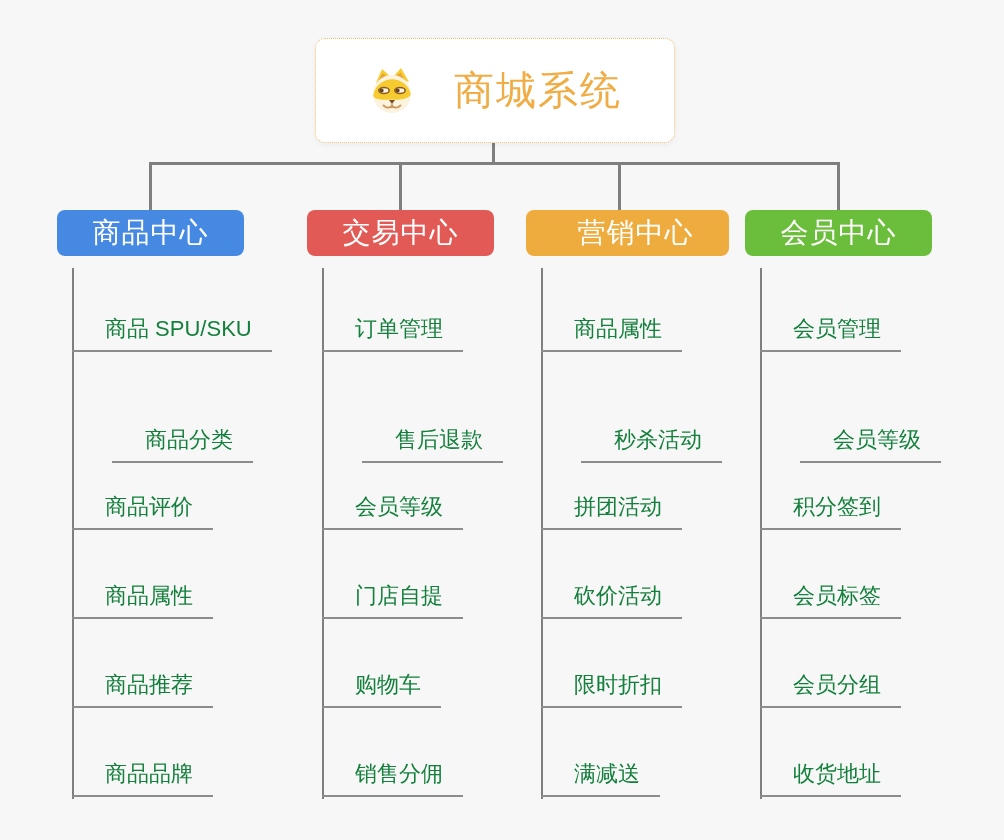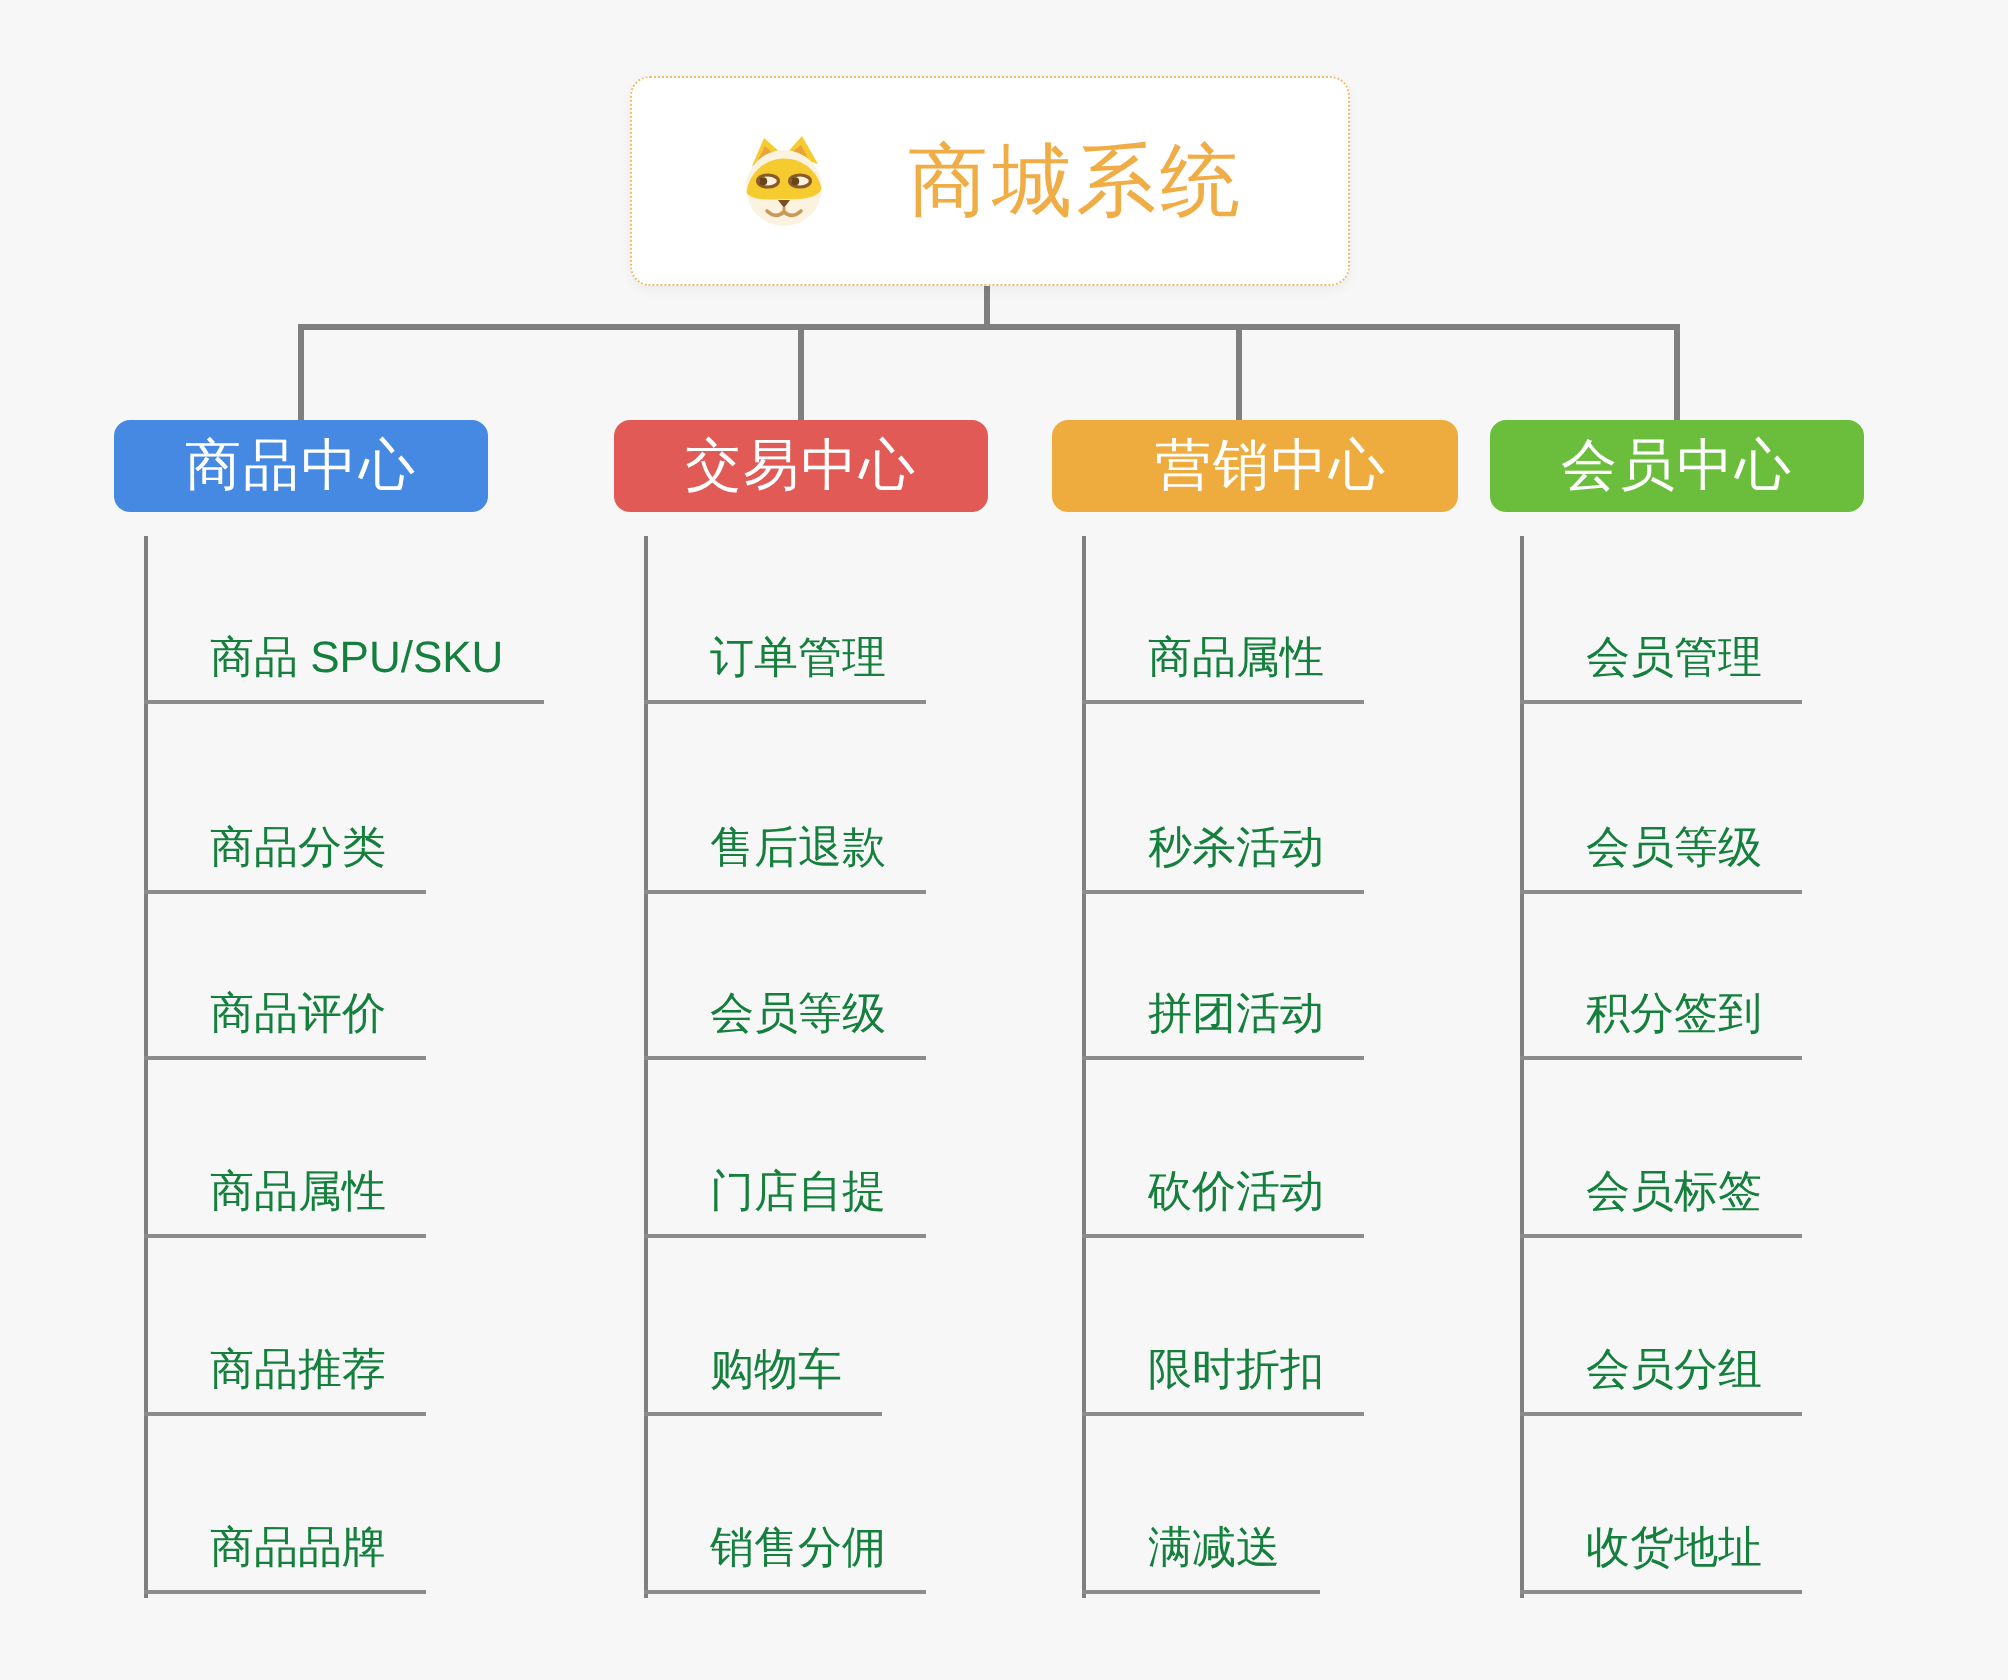--- a/index.html
+++ b/index.html
@@ -67,21 +67,21 @@
     display:inline-block;
     font-size:22px;
     color:#15803d;
     line-height:30px;
     padding:0 20px 6px 33px;
     border-bottom:2px solid #8C8C8C;
     white-space:nowrap;
     cursor:default;
   }
   .leaf.c0{left:72px;} .leaf.c1{left:322px;} .leaf.c2{left:541px;} .leaf.c3{left:760px;}
-  .leaf.r0{top:314px;} .leaf.r1{top:409px;} .leaf.r2{top:492px;}
+  .leaf.r0{top:314px;} .leaf.r1{top:425px;margin-left:40px;} .leaf.r2{top:492px;}
   .leaf.r3{top:581px;} .leaf.r4{top:670px;} .leaf.r5{top:759px;}
 </style>
 </head>
 <body>
 
 <div class="canvas" style="background: rgb(247, 247, 247);">
 
   <div class="line stub" style="background-color: rgb(127, 127, 127);"></div>
   <div class="line bus" style="background-color: rgb(127, 127, 127);"></div>
   <div class="line drop d0" style="background-color: rgb(127, 127, 127);"></div>

